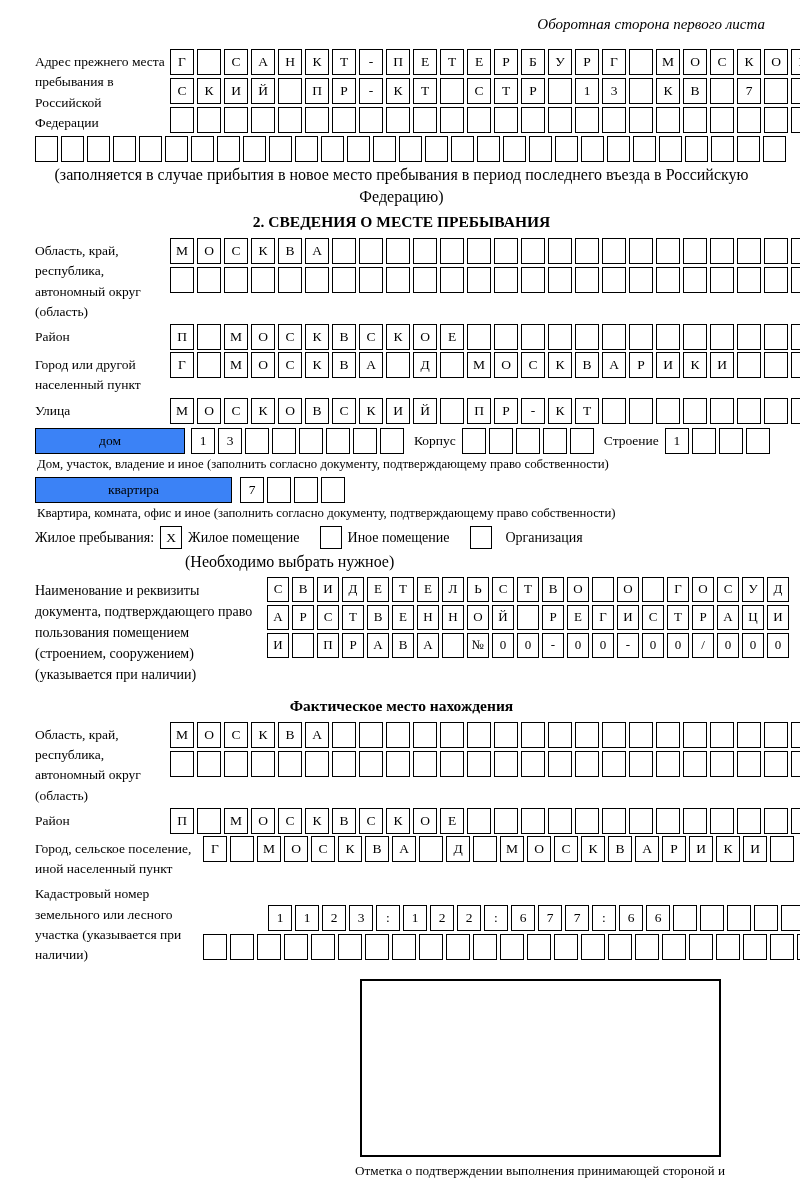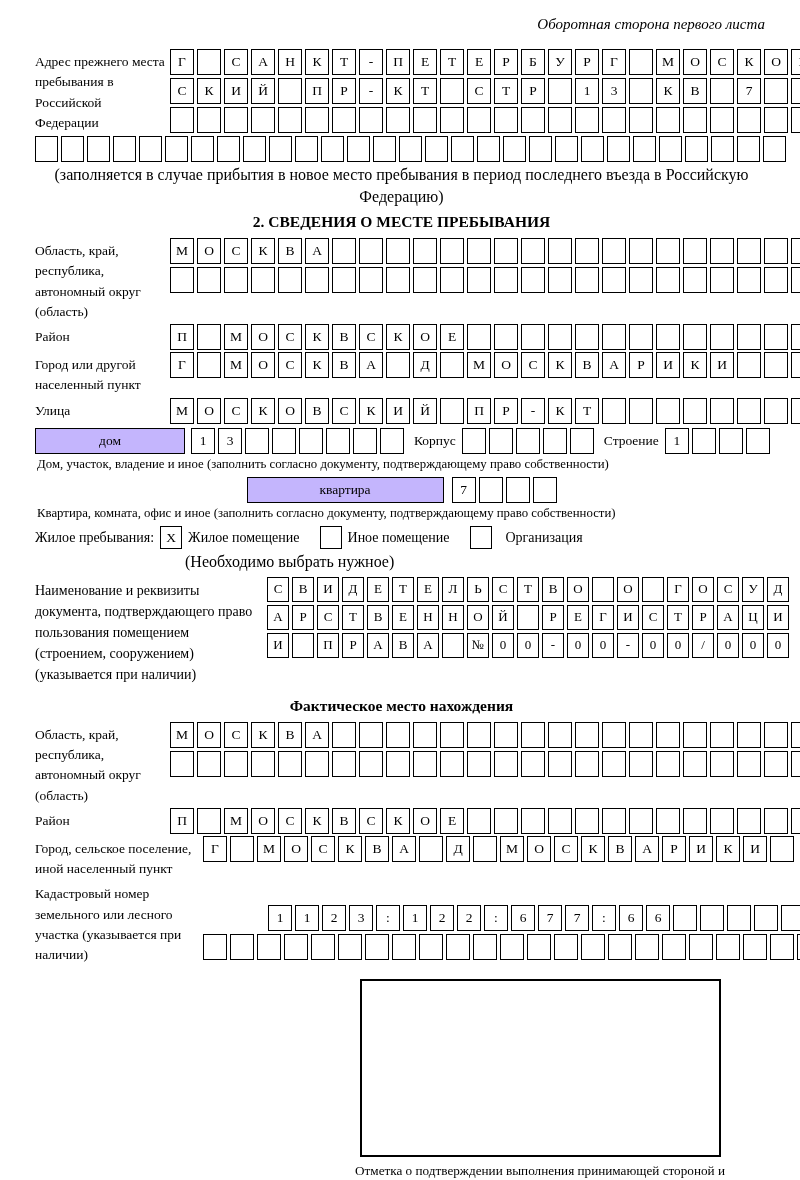--- a/index.html
+++ b/index.html
@@ -10,21 +10,21 @@
   .flabel{flex:none;width:135px;font-size:13.5px;line-height:1.5;padding-top:3px;padding-right:4px;box-sizing:border-box;}
   .rowscol{display:flex;flex-direction:column;gap:3px;}
   .cells{display:flex;gap:3px;}
   .cell{flex:none;width:22px;height:24px;border:1.5px solid #000;display:inline-flex;align-items:center;justify-content:center;font-size:13.5px;background:#fff;}
   .sm .cell{width:20px;height:23px;font-size:13px;}
   .fullrow{margin:3px 0 2px 0;}
   .fullrow .cell{width:21px;}
   .caption{font-size:16px;text-align:center;margin:1px 0 4px 0;line-height:1.35;}
   .caption-left{font-size:12.8px;text-align:left;margin:2px 0 4px 2px;line-height:1.35;}
   .section-title{text-align:center;font-weight:bold;font-size:15.5px;margin:6px 0 7px 0;}
-  .widebox{flex:none;border:1.5px solid #000;height:24px;display:flex;align-items:center;justify-content:center;font-size:13.5px;background:#c4b5fd;box-sizing:content-box;}
+  .widebox{flex:none;border:1.5px solid #000;height:24px;display:flex;align-items:center;justify-content:center;font-size:13.5px;background:#3b82f6;box-sizing:content-box;}
   .inline-lbl{font-size:13.5px;padding:4px 6px 0 10px;white-space:nowrap;}
   .chk{flex:none;width:20px;height:21px;border:1.5px solid #000;display:inline-flex;align-items:center;justify-content:center;font-size:13.5px;margin:0 6px;background:#fff;}
   .mesto-row{display:flex;align-items:center;font-size:14px;margin:4px 0 2px 0;}
   .mesto-row .opt{margin-right:14px;}
   .doc-label{flex:none;width:232px;font-size:14px;line-height:1.5;padding-top:3px;padding-right:8px;box-sizing:border-box;}
   .indent65{margin-left:65px;}
   .stamp-box{width:357px;height:174px;border:2px solid #000;margin:6px 0 4px 325px;background:#fff;}
   .stamp-note{width:430px;margin-left:290px;text-align:center;font-size:13.2px;line-height:1.45;}
   .factual-note{font-size:13px;text-align:center;line-height:1.55;margin-bottom:4px;}
   .spacer6{height:6px;}
@@ -325,21 +325,21 @@
     <div class="inline-lbl" style="padding-top:0;">Строение</div>
     <div class="cells">
         <span class="cell">1</span>
         <span class="cell"></span>
         <span class="cell"></span>
         <span class="cell"></span>
       </div>
   </div>
   <div class="caption-left">Дом, участок, владение и иное (заполнить согласно документу, подтверждающему право собственности)</div>
 
-  <div class="frow" style="align-items:center;justify-content:center;">
+  <div class="frow" style="align-items:center;">
     <div class="widebox" style="width:195px;">квартира</div>
     <div class="cells" style="margin-left:8px;">
         <span class="cell">7</span>
         <span class="cell"></span>
         <span class="cell"></span>
         <span class="cell"></span>
       </div>
   </div>
   <div class="caption-left">Квартира, комната, офис и иное (заполнить согласно документу, подтверждающему право собственности)</div>
 

